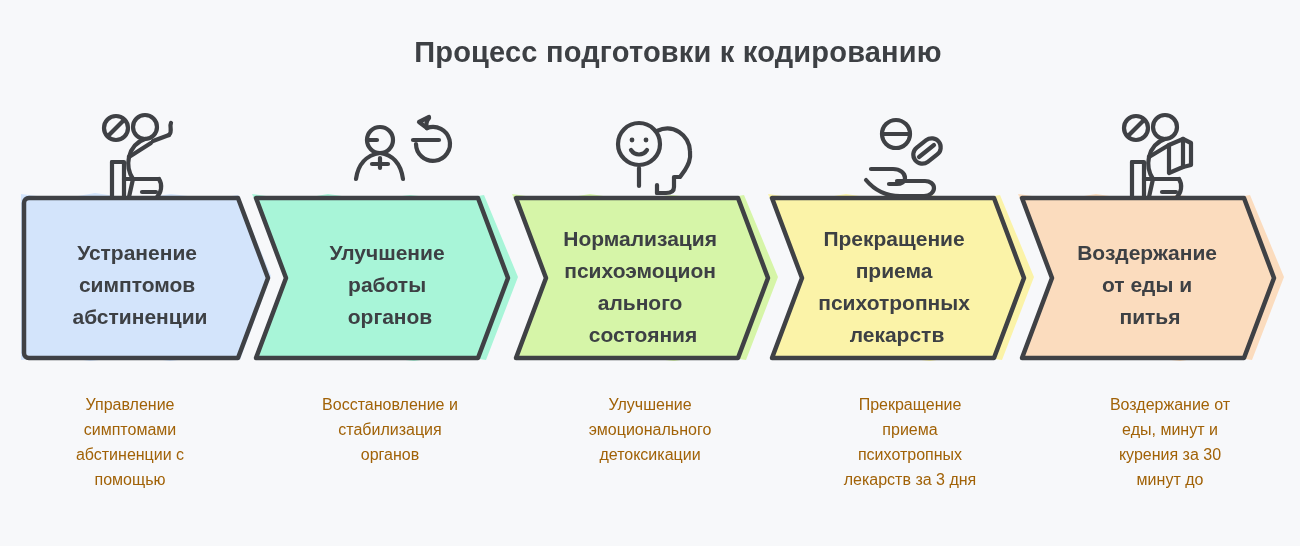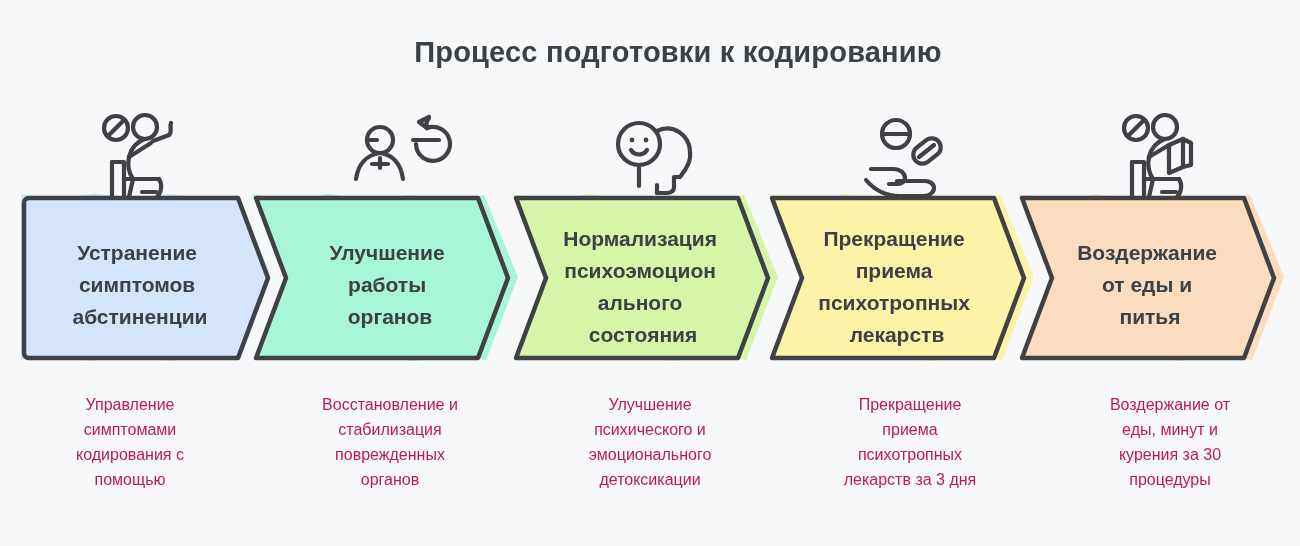--- a/index.html
+++ b/index.html
@@ -81,21 +81,21 @@
     left: 0;
     width: 1300px;
     height: 150px;
     display: flex;
   }
   .caption {
     flex: 0 0 260px;
     text-align: center;
     font-size: 16px;
     line-height: 25px;
-    color: #be185d;
+    color: #a16207;
     padding: 0 26px;
     box-sizing: border-box;
   }
 </style>
 </head>
 <body>
 
 <div id="page-title">Процесс подготовки к кодированию</div>
 
 <div id="flow-stage">
@@ -253,40 +253,38 @@
       <path d="M24 65 h9"></path>
       <path d="M42 78 h14"></path>
     </g>
   </svg>
 </div>
 
 <div id="captions">
   <div class="caption">
     <div>Управление</div>
     <div>симптомами</div>
-    <div>кодирования с</div>
+    <div>абстиненции с</div>
     <div>помощью</div>
   </div>
   <div class="caption">
     <div>Восстановление и</div>
     <div>стабилизация</div>
-    <div>поврежденных</div>
     <div>органов</div>
   </div>
   <div class="caption">
     <div>Улучшение</div>
-    <div>психического и</div>
     <div>эмоционального</div>
     <div>детоксикации</div>
   </div>
   <div class="caption">
     <div>Прекращение</div>
     <div>приема</div>
     <div>психотропных</div>
     <div>лекарств за 3 дня</div>
   </div>
   <div class="caption">
     <div>Воздержание от</div>
     <div>еды, минут и</div>
     <div>курения за 30</div>
-    <div>процедуры</div>
+    <div>минут до</div>
   </div>
 </div>
 
 </body></html>

